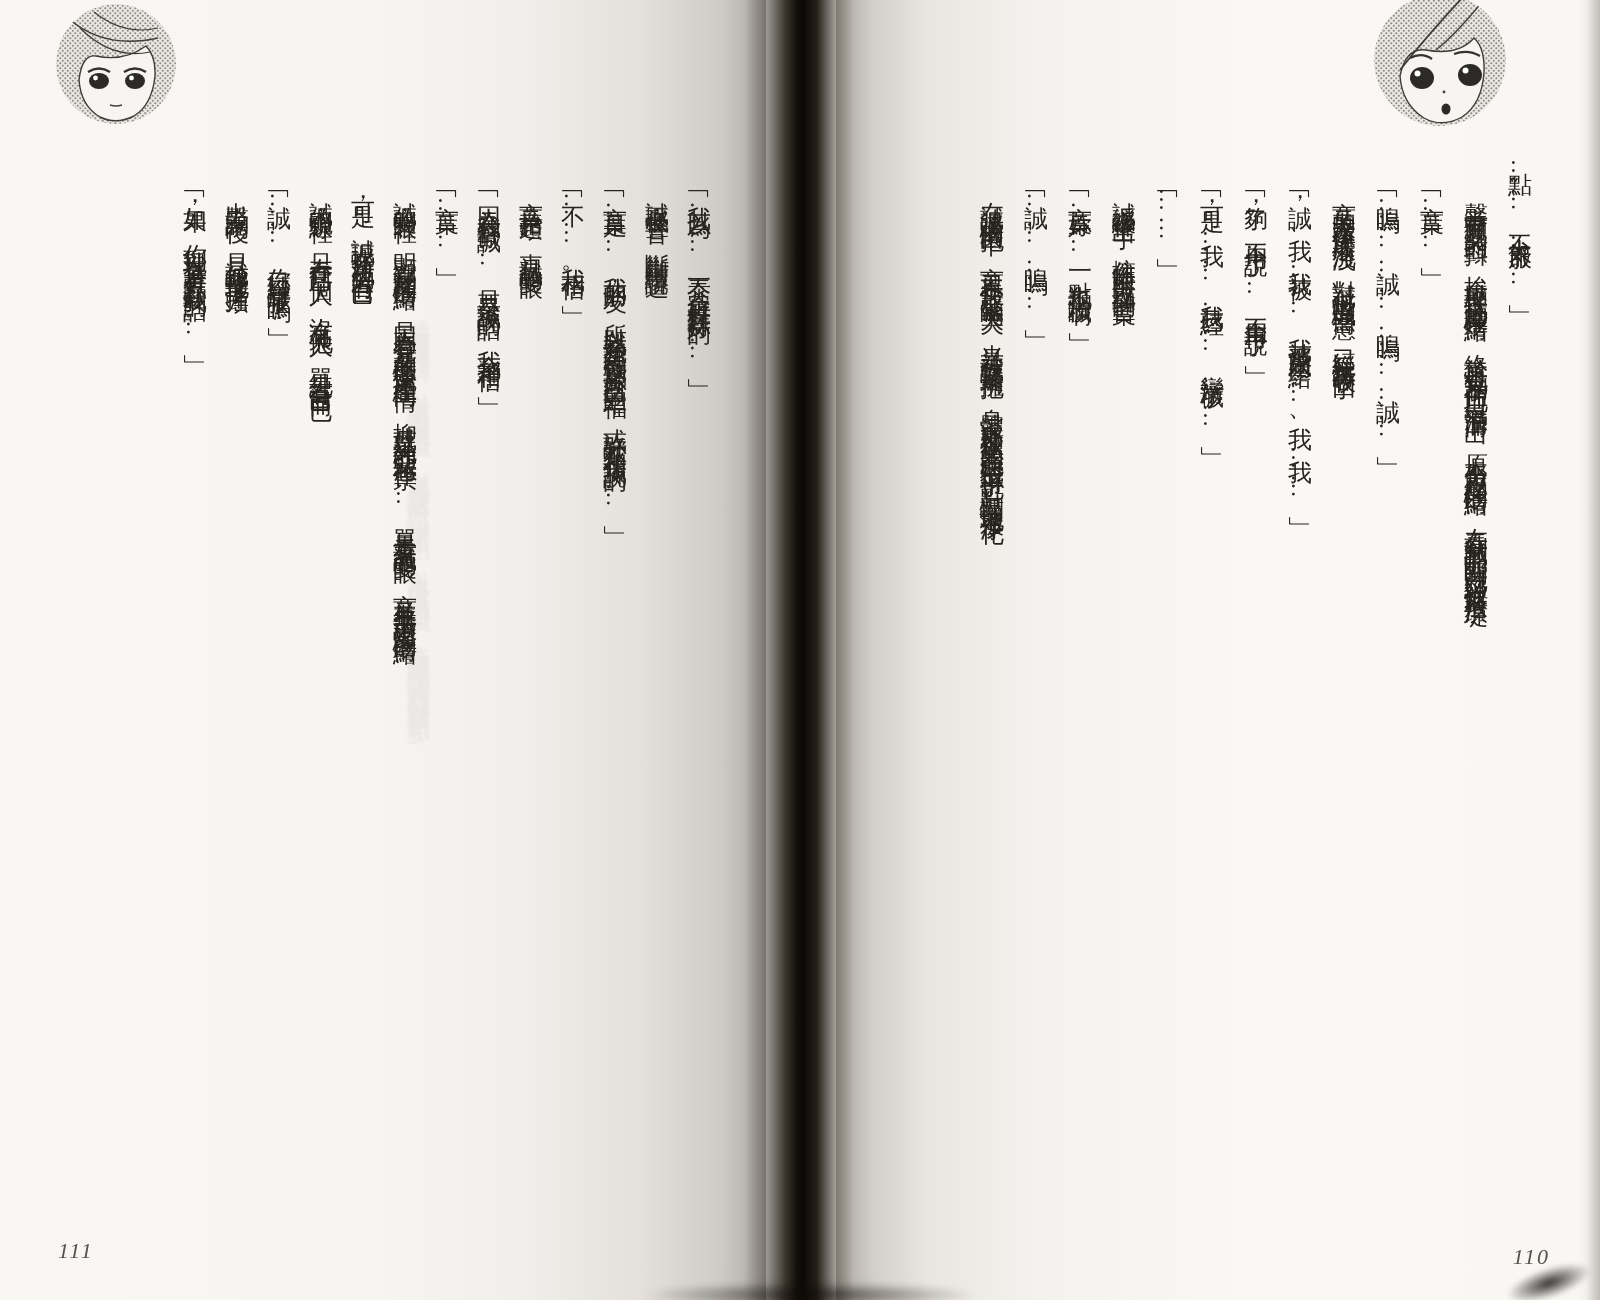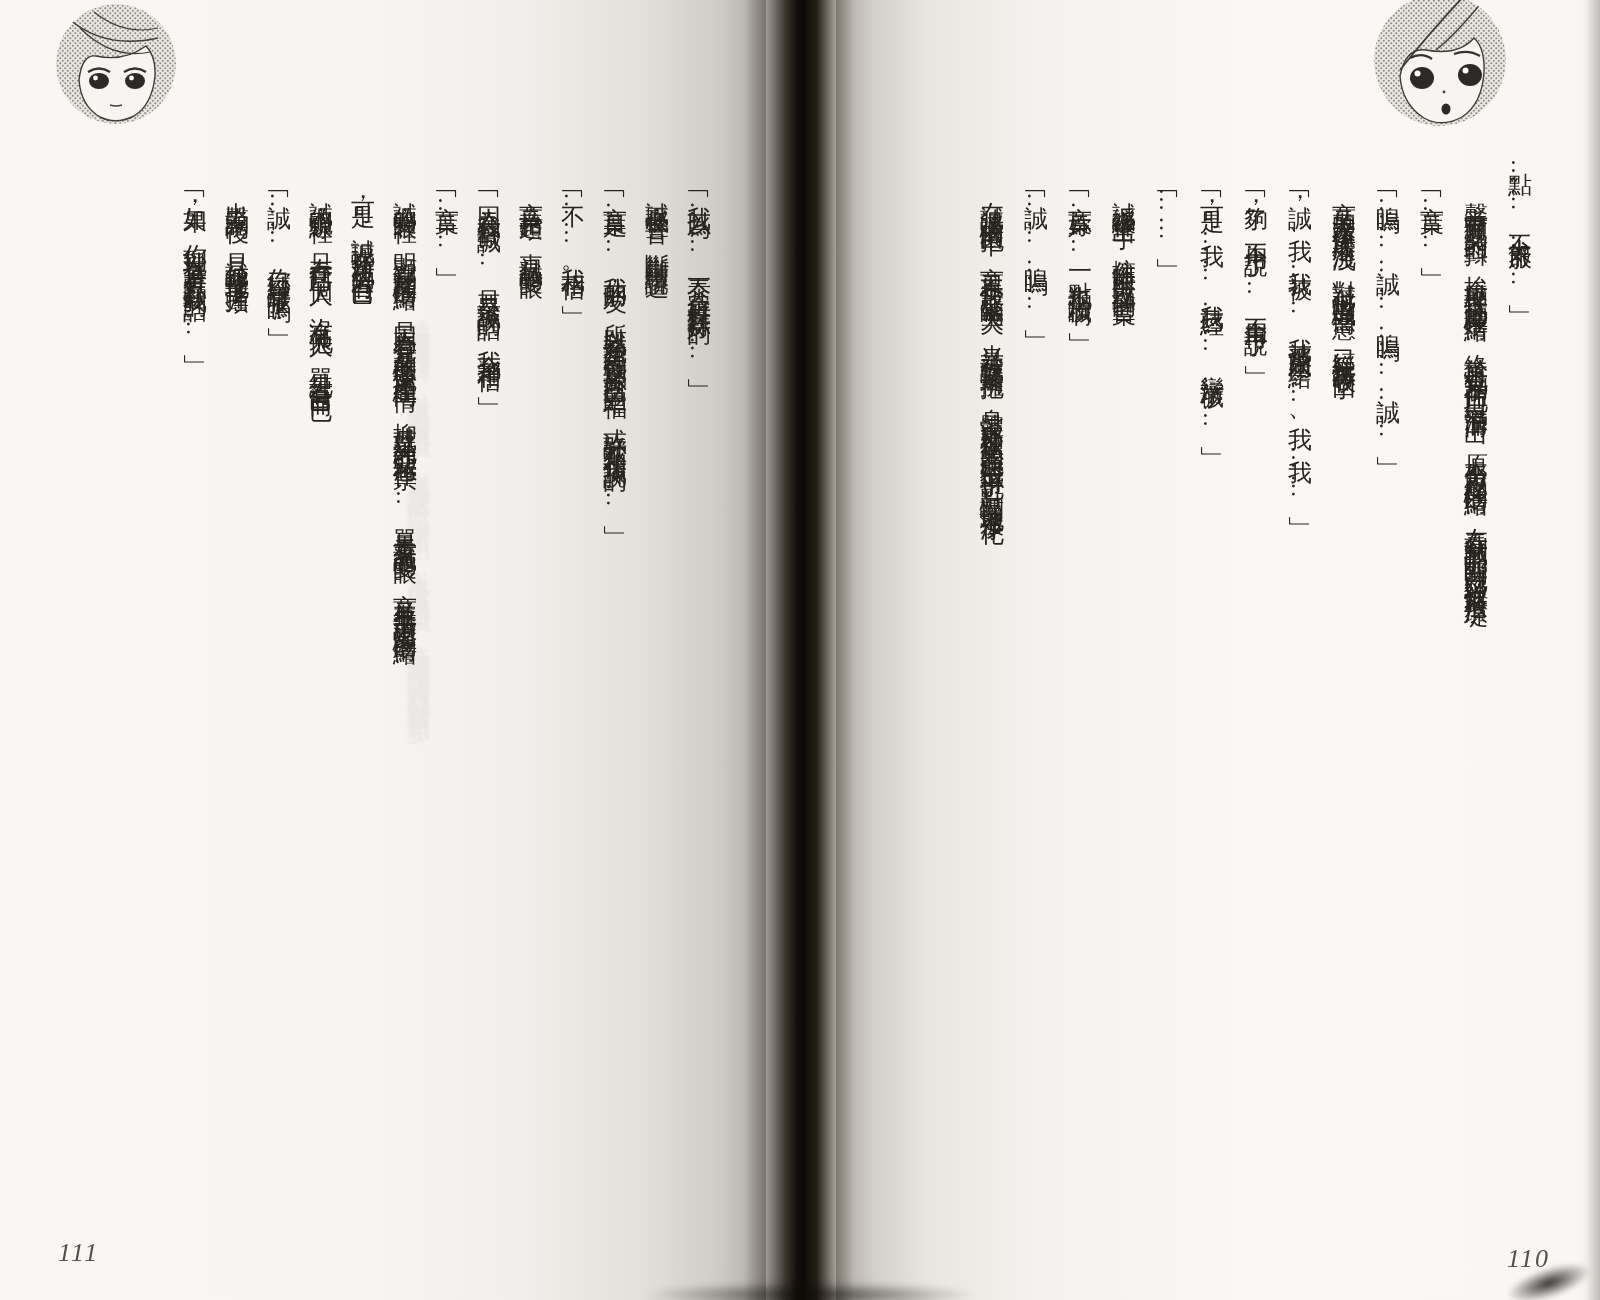--- a/index.html
+++ b/index.html
@@ -45,21 +45,21 @@
   .text-right{top:154px;right:58px;height:1030px;line-height:44px;letter-spacing:4.5px;}
   .text-left{top:154px;right:46px;height:1030px;line-height:42px;letter-spacing:4.5px;}
   .ghost{
     position:absolute;writing-mode:vertical-rl;
     font-size:24px;line-height:40px;letter-spacing:4.5px;
     color:#5e5a53;opacity:.07;filter:blur(1px);
     transform:scaleX(-1);pointer-events:none;
   }
   .ghost-left{top:300px;left:398px;height:840px;}
   .pagenum{
-    position:absolute;font-style:italic;font-size:26px;color:#55504a;
+    position:absolute;font-style:italic;font-size:22px;color:#55504a;
     letter-spacing:2px;
   }
   .pagenum-left{left:58px;top:1238px;}
   .pagenum-right{right:50px;top:1244px;}
   .portrait{position:absolute;}
   .portrait-left{left:54px;top:2px;width:124px;height:124px;}
   .portrait-right{left:1370px;top:-8px;width:140px;height:142px;}
   .edge-vignette{
     position:absolute;right:0;top:0;width:14px;height:1300px;
     background:linear-gradient(90deg,rgba(120,115,108,0),rgba(120,115,108,.35));

